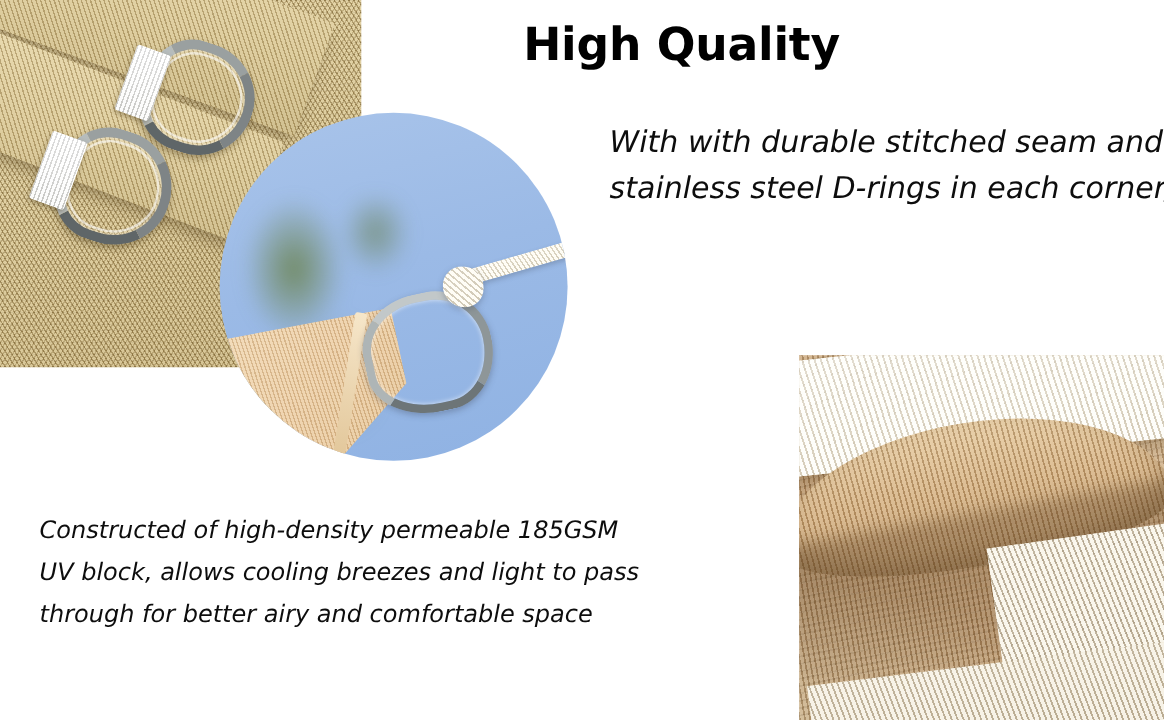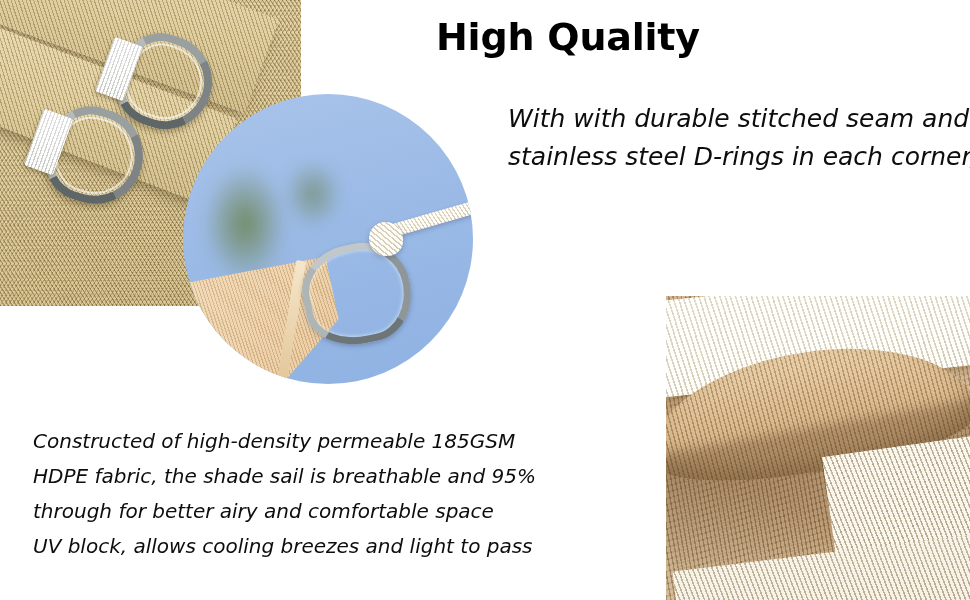--- a/index.html
+++ b/index.html
@@ -347,18 +347,17 @@
 
   <div class="heading">High Quality</div>
 
   <div class="body-right">
     <p>With with durable stitched seam and</p>
     <p>stainless steel D-rings in each corner,</p>
   </div>
 
   <div class="body-left">
     <p>Constructed of high-density permeable 185GSM</p>
-    <p>HDPE fabric, the shade sail is breathable and 95%</p>
+    <p>UV block, allows cooling breezes and light to pass</p>
     <p>through for better airy and comfortable space</p>
-    <p>UV block, allows cooling breezes and light to pass</p>
   </div>
 
 </div>
 
 </body></html>

